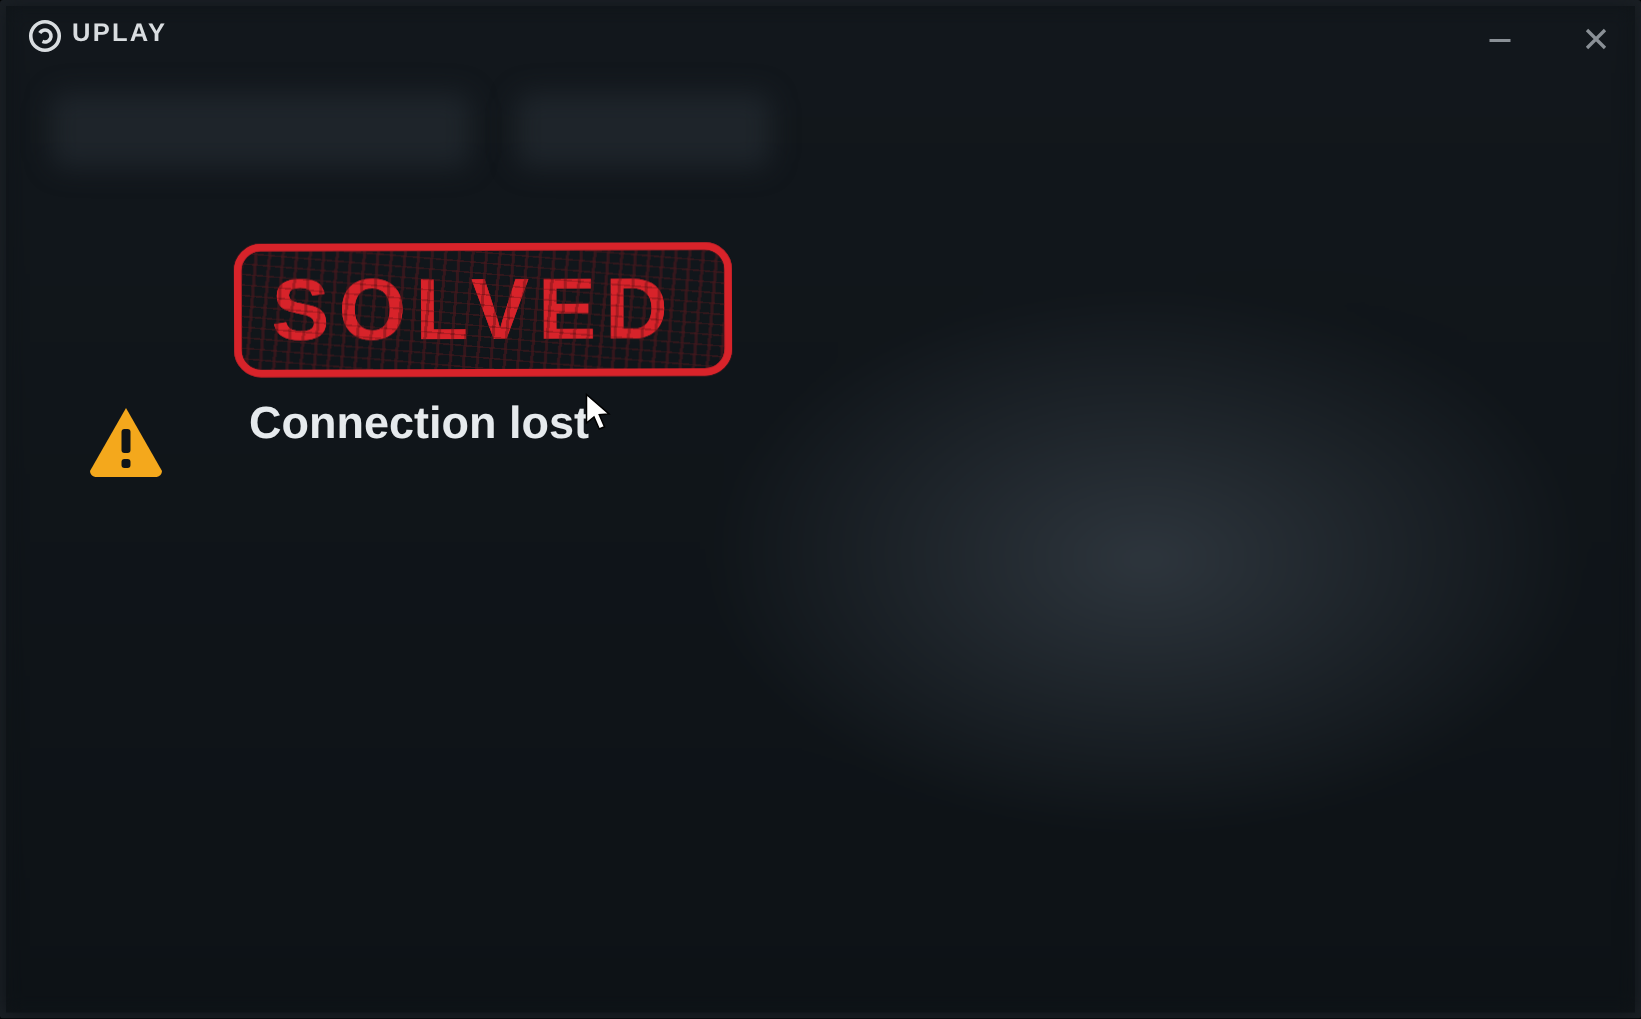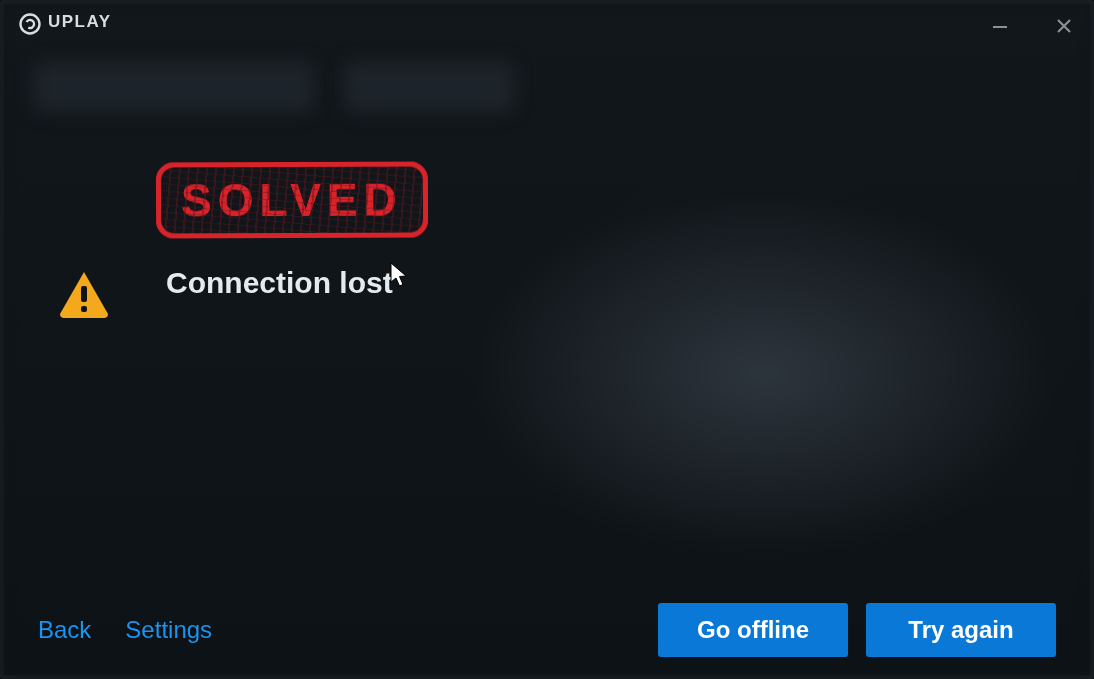--- a/index.html
+++ b/index.html
@@ -41,24 +41,24 @@
   .winctrl { color: #8a9096; cursor: pointer; display:flex; align-items:center; justify-content:center; width:24px; height:24px; }
 
   .content {
     position: absolute; left: 0; right: 0; top: 0; bottom: 0;
     padding-top: 150px;
     z-index: 5;
   }
   .stamp {
     position: absolute; left: 152px; top: 158px;
     border: 5px solid #d8232a; border-radius: 18px;
-    padding: 6px 20px 6px 20px;
+    padding: 6px 32px 6px 20px;
     color: #d8232a;
     font-family: Impact, "Arial Black", sans-serif;
-    font-size: 46px; letter-spacing: 6px; font-weight: 900;
+    font-size: 58px; letter-spacing: 6px; font-weight: 900;
     transform: rotate(-0.2deg);
     text-transform: uppercase;
     filter: drop-shadow(0 0 0.5px #d8232a);
   }
   .stamp::after{
     content:""; position:absolute; inset:0; border-radius:14px;
     background:
       repeating-linear-gradient( 95deg, rgba(15,20,24,0.25) 0 2px, transparent 2px 9px),
       repeating-linear-gradient( 5deg, rgba(15,20,24,0.22) 0 1px, transparent 1px 7px);
     mix-blend-mode: multiply; pointer-events:none;
@@ -143,23 +143,13 @@
       </div>
     </div>
 
     <span class="cursor">
       <svg width="20" height="26" viewBox="0 0 20 26">
         <path d="M2 1 L2 20 L7 16 L10.5 24 L14 22.5 L10.5 14.5 L17 14 Z" fill="#ffffff" stroke="#000" stroke-width="1"></path>
       </svg>
     </span>
   </div>
 
-  <div class="footer">
-    <div class="footer-left">
-      <span class="link">Back</span>
-      <span class="link">Settings</span>
-    </div>
-    <div class="footer-right">
-      <button class="btn">Go offline</button>
-      <button class="btn">Try again</button>
-    </div>
-  </div>
 </div>
 
 </body></html>

